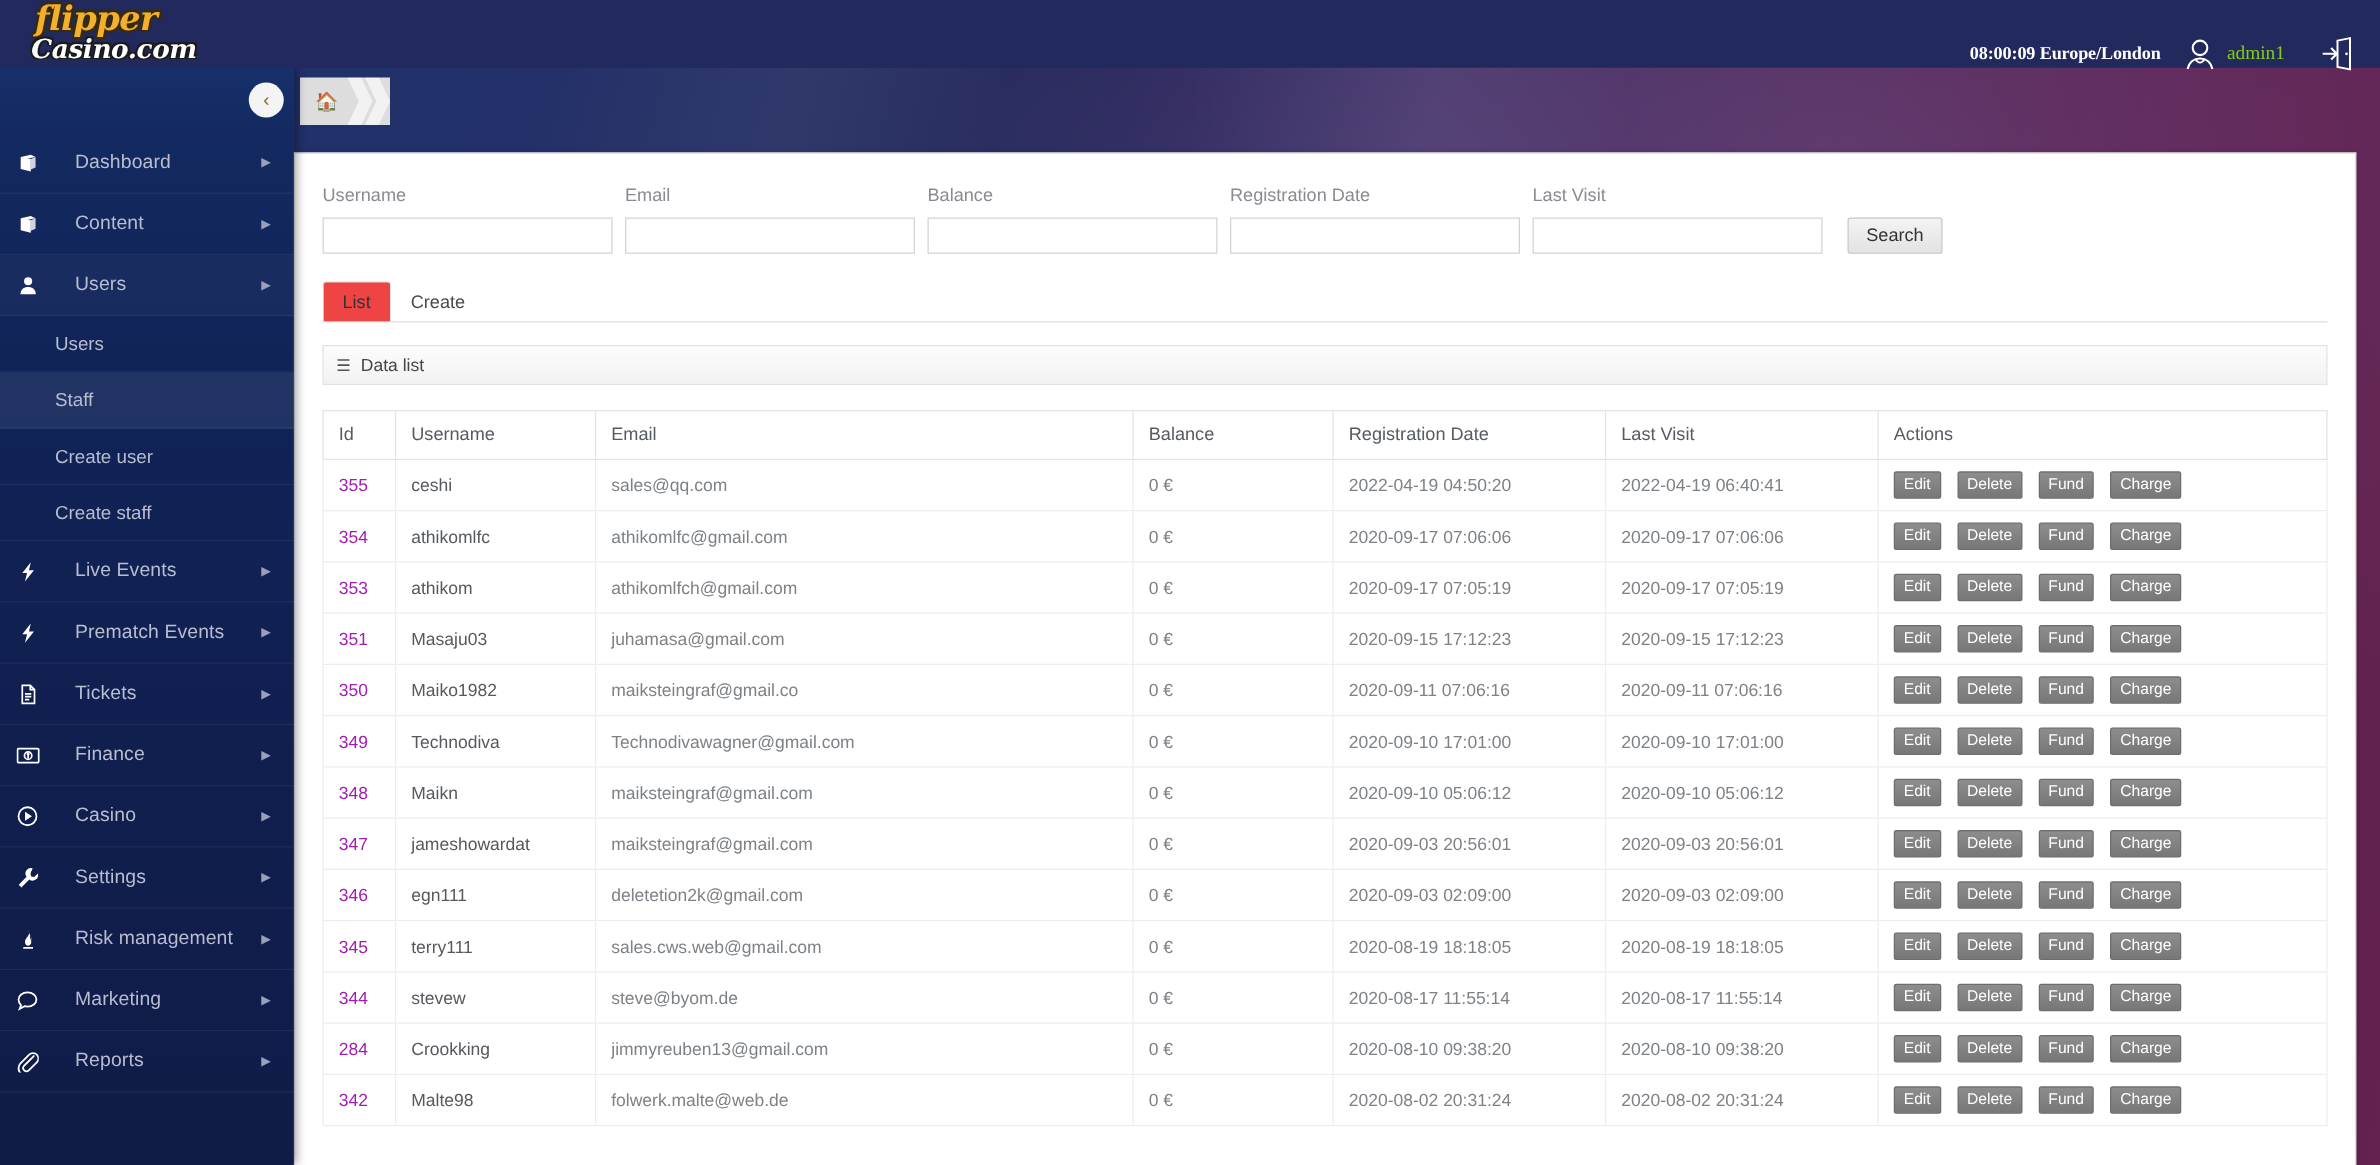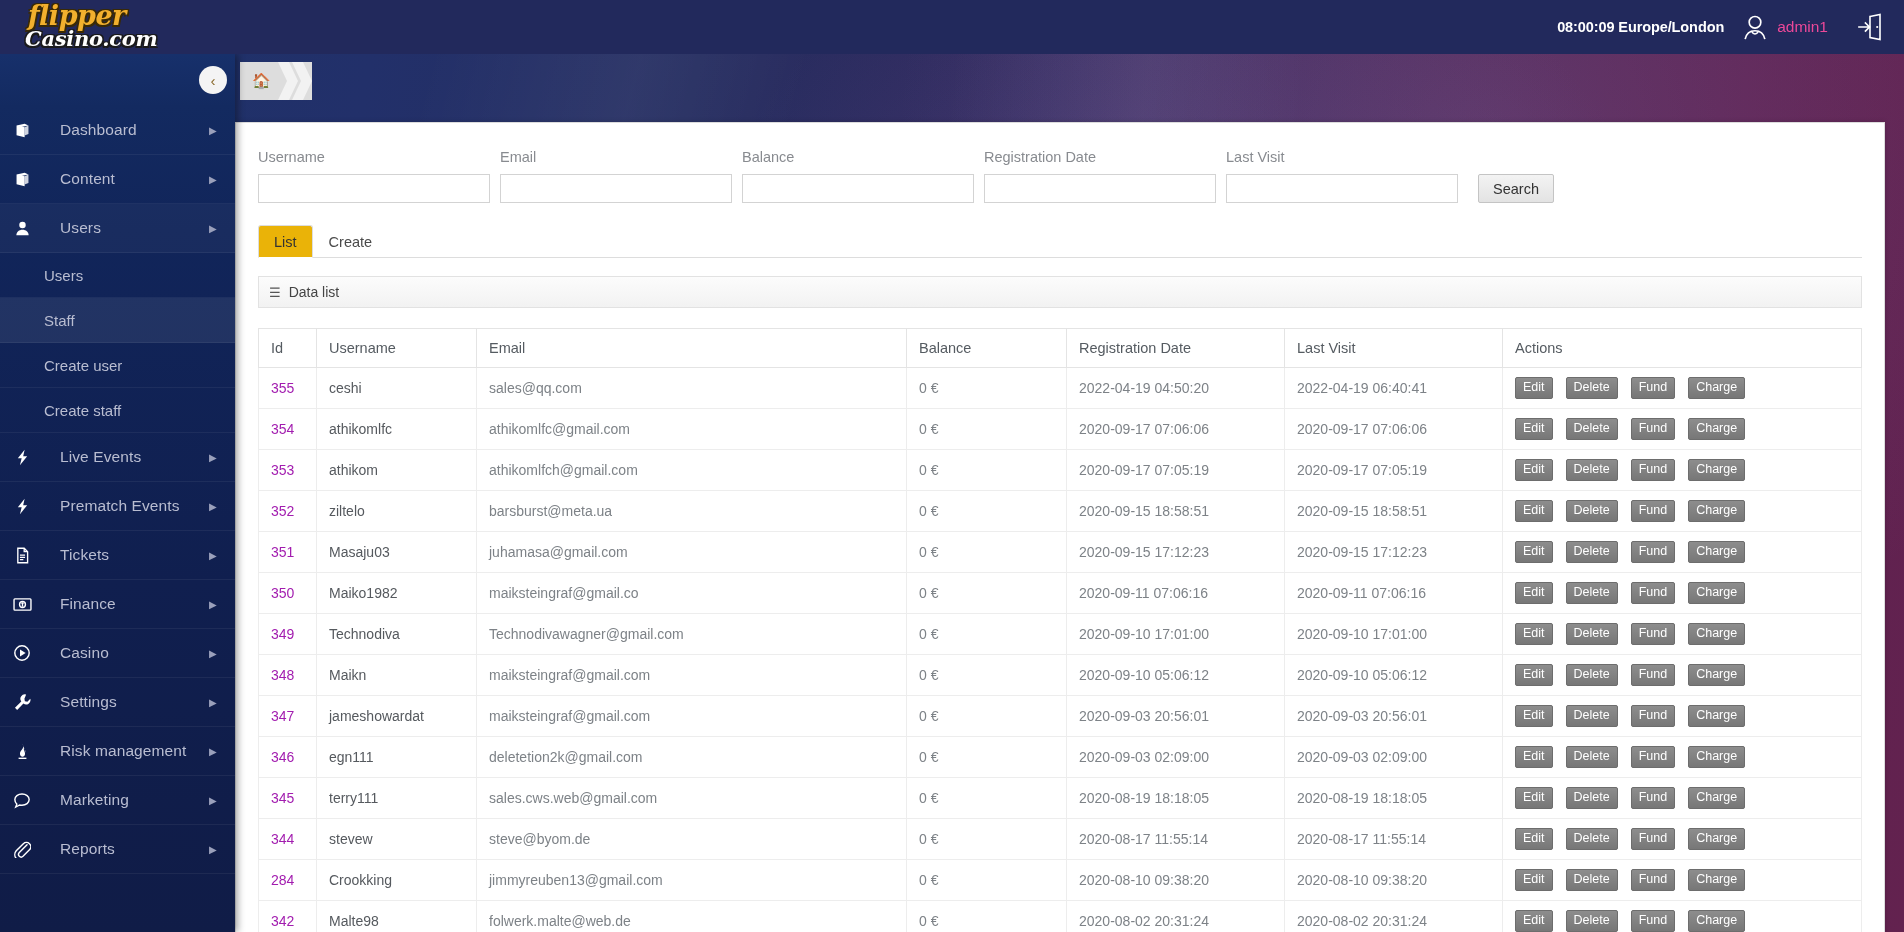--- a/index.html
+++ b/index.html
@@ -32,30 +32,30 @@
   }
   .logo-bot {
     font-family: "DejaVu Serif", serif;
     font-size: 21px; font-weight: bold; font-style: italic;
     color: #ffffff; letter-spacing: -0.3px; line-height: 22px;
     text-shadow: -1.5px -1.5px 0 #1b1b1b, 1.5px -1.5px 0 #1b1b1b,
                  -1.5px 1.5px 0 #1b1b1b, 1.5px 1.5px 0 #1b1b1b;
     margin-left: 1px;
   }
   .topbar-right {
-    position: absolute; right: 14px; top: 0; height: 54px;
-    display: flex; align-items: center; gap: 0px;
+    position: absolute; right: 14px; top: 16px; height: 54px;
+    display: flex; align-items: center; gap: 0px; font-family: Liberation Serif, serif;
   }
   .clock {
     color: #ffffff; font-size: 14.5px; font-weight: bold;
     letter-spacing: -0.1px; margin-right: 16px;
   }
   .avatar-icon { width: 30px; height: 30px; display:block; margin-right: 7px; }
   .username-label {
-    color: #ec4899; font-size: 15.5px; margin-right: 28px;
+    color: #84cc16; font-size: 15.5px; margin-right: 28px;
   }
   .logout-icon { width: 28px; height: 28px; display:block; margin-right:6px;}
 
   
   .bg-hero {
     position: absolute; top: 54px; left: 0; width: 1904px; height: 878px;
     background:
       radial-gradient(circle at 62% 40%, rgba(120,105,170,0.30) 0%, rgba(120,105,170,0) 40%),
       radial-gradient(circle at 78% 10%, rgba(150,120,180,0.25) 0%, rgba(150,120,180,0) 35%),
       linear-gradient(100deg, #1d3268 0%, #22306a 18%, #262e61 34%, #33285c 52%, #4a2352 70%, #5b2151 85%, #63224f 100%);
@@ -165,21 +165,21 @@
   .tabs {
     display: flex; margin: 22px 22px 0 22px;
     border-bottom: 1px solid #dddddd;
   }
   .tab {
     padding: 8px 15px 7px 15px; font-size: 14.5px; color: #4a4a4a;
     cursor: pointer; border: 1px solid transparent; margin-bottom: -1px;
     background: transparent;
   }
   .tab.active {
-    background: #eab308; border: 1px solid #dddddd; border-bottom-color: #fff;
+    background: #ef4444; border: 1px solid #dddddd; border-bottom-color: #fff;
     border-radius: 3px 3px 0 0; color: #333;
   }
 
   
   .datalist-bar {
     margin: 18px 22px 0 22px;
     background: linear-gradient(180deg,#fcfcfc,#f2f2f2);
     border: 1px solid #e2e2e2;
     height: 32px; display: flex; align-items: center; padding-left: 10px;
     font-size: 14px; color: #444;
@@ -480,36 +480,20 @@
               <td>
                 <div class="act-group">
                   <button class="act-btn">Edit</button>
                   <button class="act-btn">Delete</button>
                   <button class="act-btn">Fund</button>
                   <button class="act-btn">Charge</button>
                 </div>
               </td>
             </tr>
             <tr>
-              <td class="c-id">352</td>
-              <td class="c-user">ziltelo</td>
-              <td>barsburst@meta.ua</td>
-              <td>0 €</td>
-              <td>2020-09-15 18:58:51</td>
-              <td>2020-09-15 18:58:51</td>
-              <td>
-                <div class="act-group">
-                  <button class="act-btn">Edit</button>
-                  <button class="act-btn">Delete</button>
-                  <button class="act-btn">Fund</button>
-                  <button class="act-btn">Charge</button>
-                </div>
-              </td>
-            </tr>
-            <tr>
               <td class="c-id">351</td>
               <td class="c-user">Masaju03</td>
               <td>juhamasa@gmail.com</td>
               <td>0 €</td>
               <td>2020-09-15 17:12:23</td>
               <td>2020-09-15 17:12:23</td>
               <td>
                 <div class="act-group">
                   <button class="act-btn">Edit</button>
                   <button class="act-btn">Delete</button>

